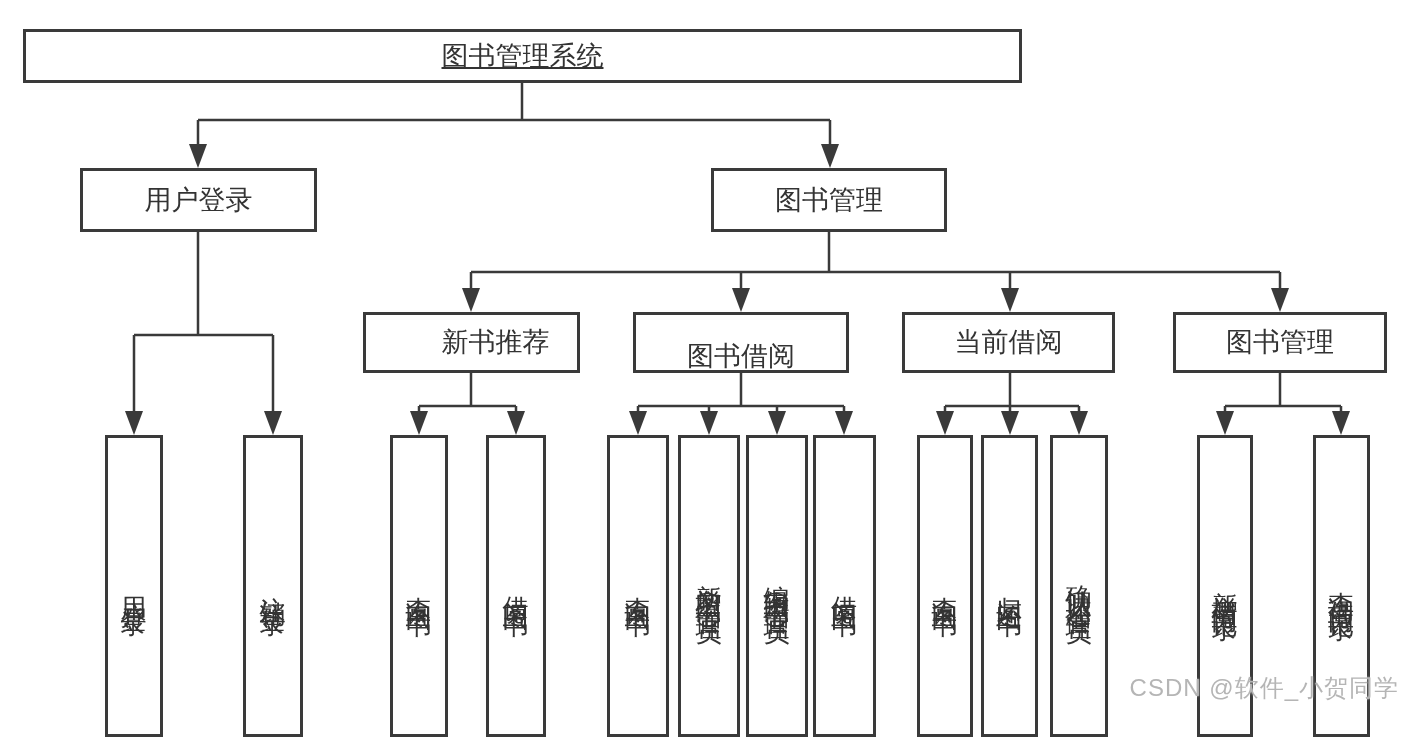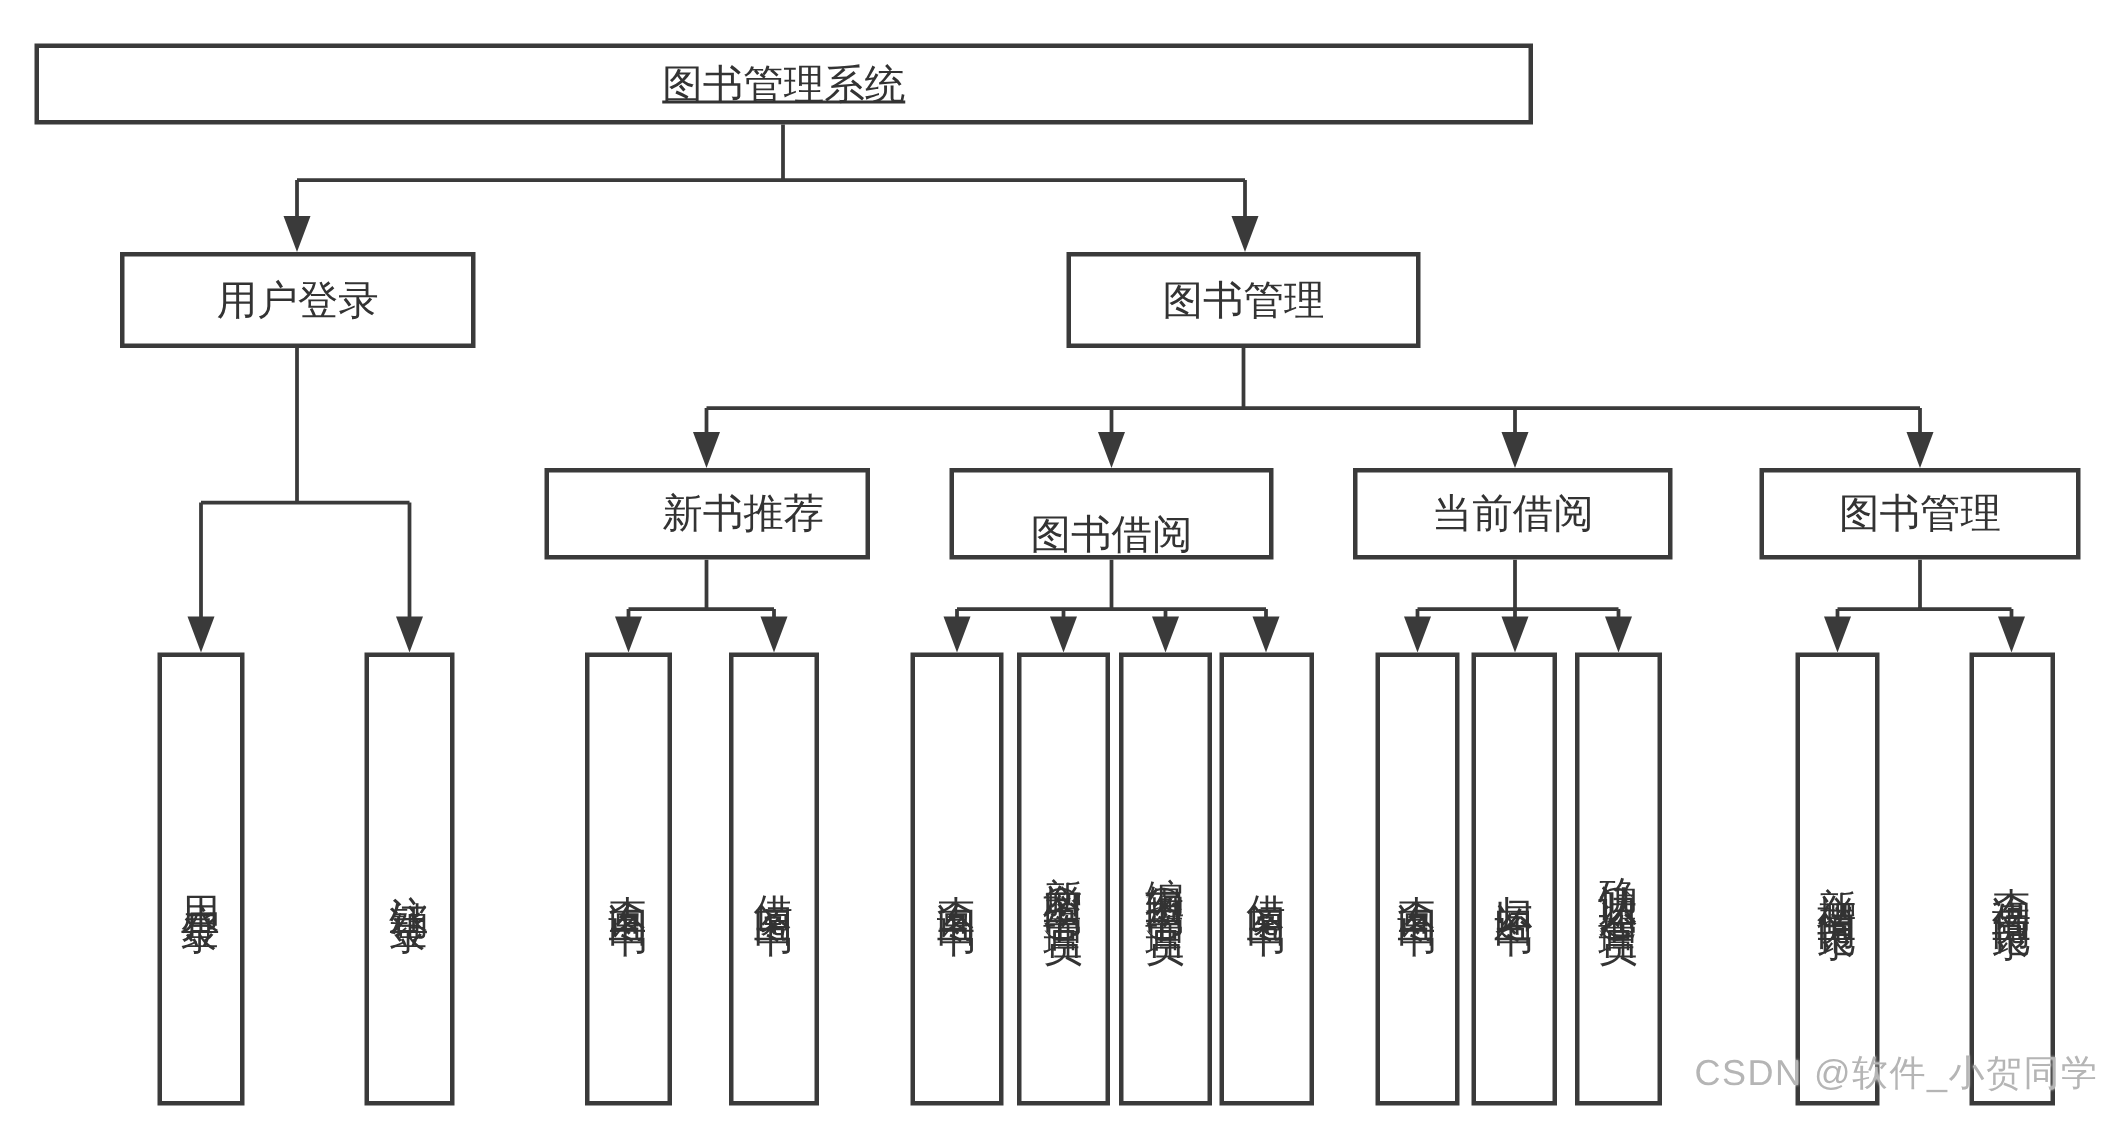--- a/index.html
+++ b/index.html
@@ -37,21 +37,21 @@
   }
   .vbox .label {
     writing-mode: vertical-rl;
     -webkit-writing-mode: vertical-rl;
     text-orientation: mixed;
     letter-spacing: 5px;
     font-size: 26px;
   }
   .watermark {
     position: absolute;
-    top: 699px;
+    top: 672px;
     right: 6px;
     font-size: 24px;
     color: #b5b5b5;
     letter-spacing: 1px;
     z-index: 5;
     text-shadow: 0 0 2px #ffffff;
     white-space: nowrap;
   }
 </style>
 </head>

